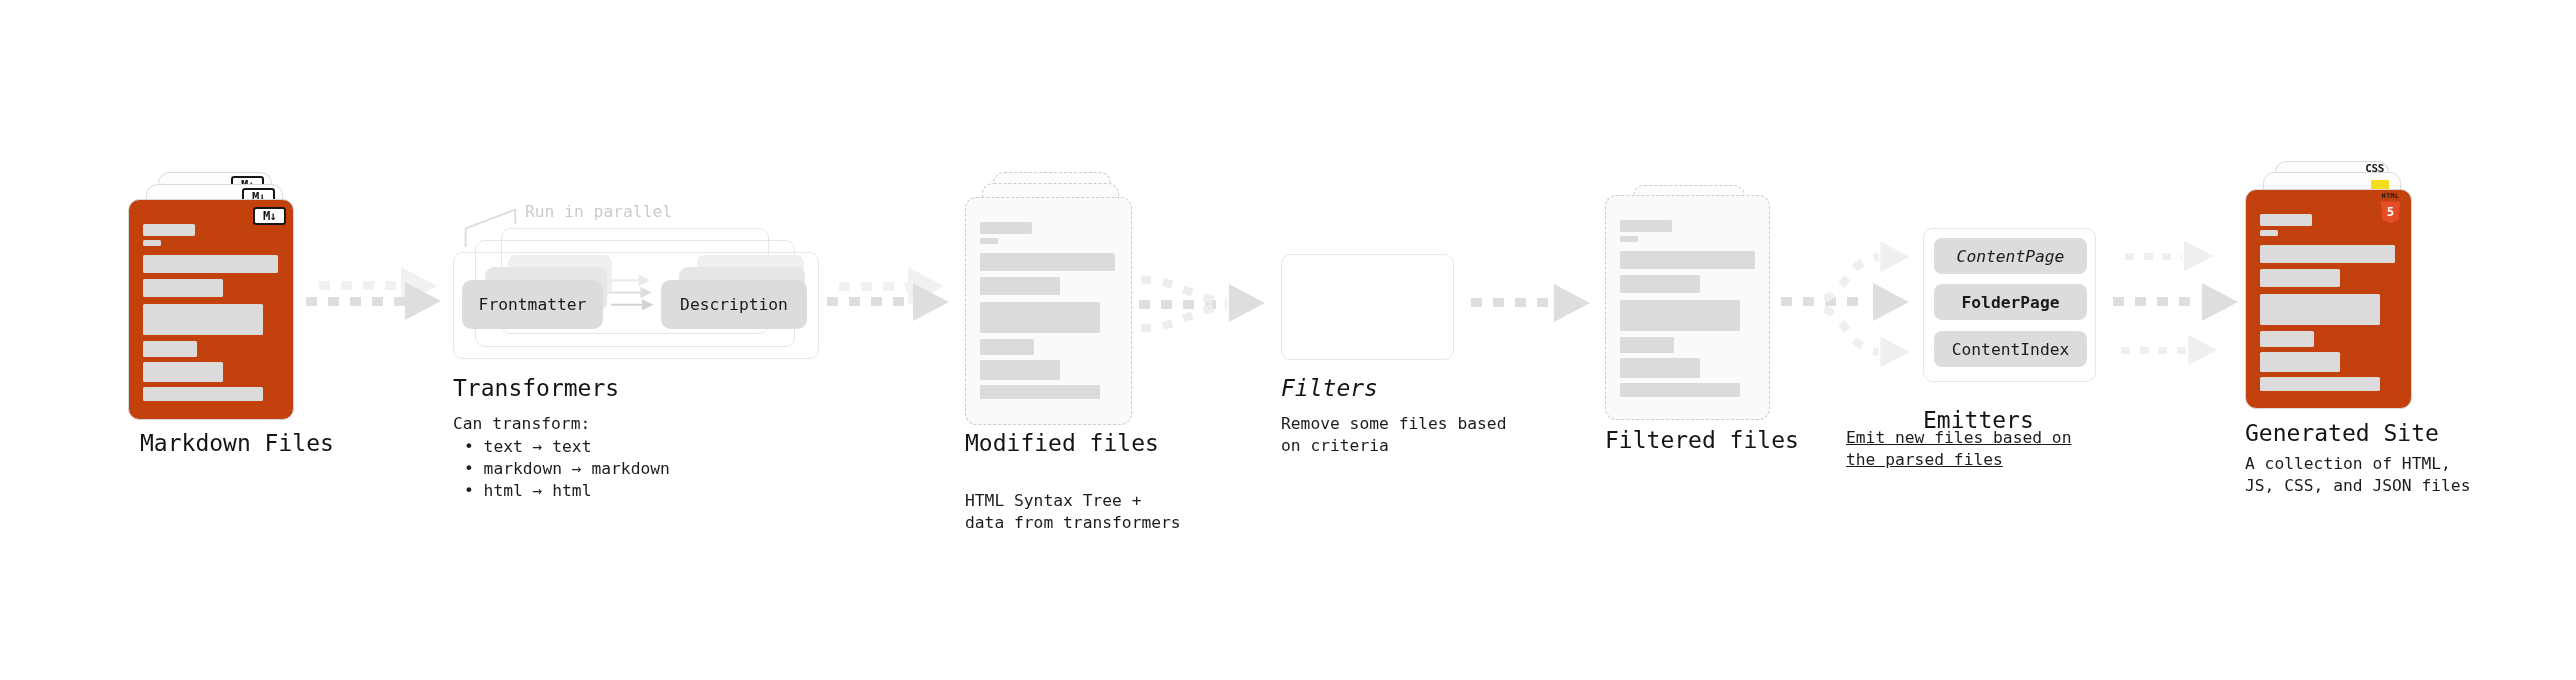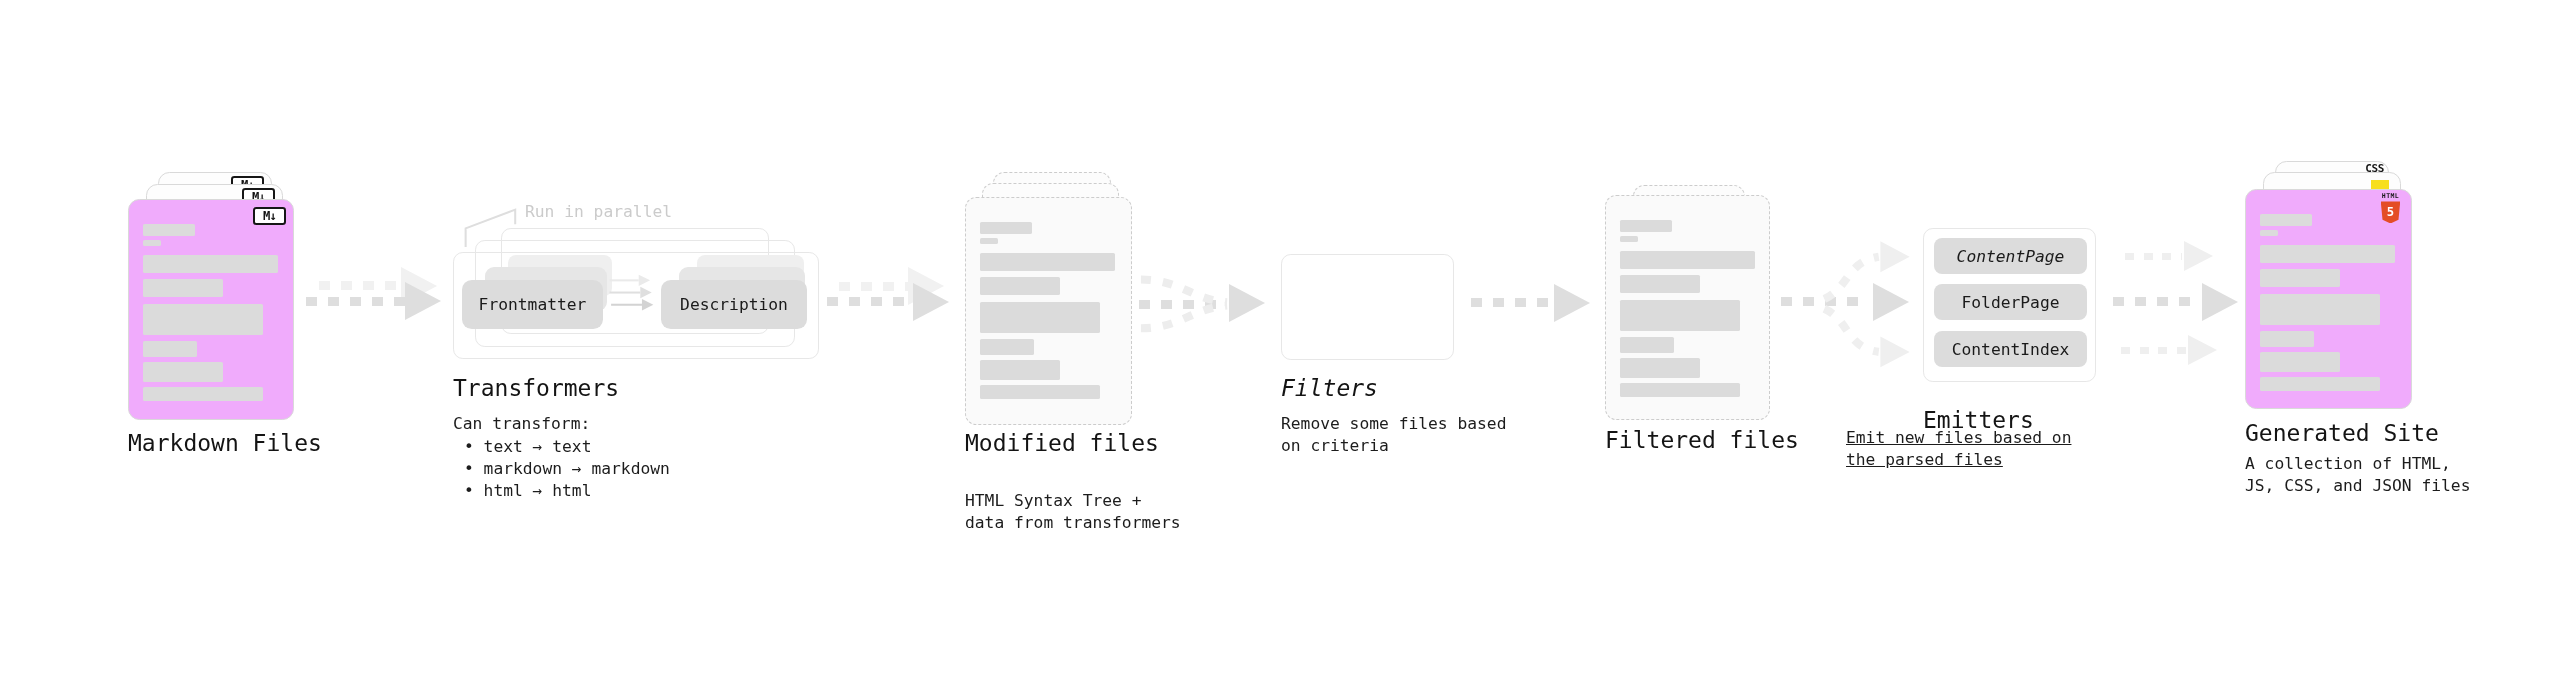--- a/index.html
+++ b/index.html
@@ -2,21 +2,21 @@
 <html style="font-size:13px"><head>
 <meta charset="utf-8">
 <style>
   html,body{margin:0;padding:0;background:#fff;}
   .canvas{
     position:relative;width:2576px;height:681px;background:#ffffff;overflow:hidden;
     font-family:"DejaVu Sans Mono","Liberation Mono",monospace;color:#161616;
   }
   .abs{position:absolute;}
   
-  .doc{position:absolute;background:#f0abfc;border:1.6px solid #d9d9d9;border-radius:11.4px;box-sizing:border-box;}
+  .doc{position:absolute;background:#c2410c;border:1.6px solid #d9d9d9;border-radius:11.4px;box-sizing:border-box;}
   .doc.solid-back{background:#fdfdfd;}
   .doc.dashed{border:1.6px dashed #cccccc;background:#fafafa;}
   .bars{position:absolute;left:14px;top:24.4px;}
   .bar{display:block;background:#dbdbdb;border-radius:1.6px;}
   .b1{width:52px;height:11.4px;margin-bottom:4.1px;}
   .b2{width:18px;height:5.7px;margin-bottom:9px;}
   .b3{width:135px;height:18px;margin-bottom:6.5px;}
   .b4{width:80px;height:18px;margin-bottom:6.5px;}
   .b5{width:120px;height:31px;margin-bottom:6.5px;}
   .b6{width:54px;height:16.3px;margin-bottom:4.9px;}
@@ -76,21 +76,21 @@
       <i class="bar b1"></i>
         <i class="bar b2"></i>
         <i class="bar b3"></i>
         <i class="bar b4"></i>
       <i class="bar b5"></i>
         <i class="bar b6"></i>
         <i class="bar b7"></i>
         <i class="bar b8"></i>
     </div>
   </div>
-  <div class="stage-label" style="left:128px;top:430px;">Markdown Files</div>
+  <div class="stage-label" style="left:140px;top:430px;">Markdown Files</div>
 
   <div class="dash arrow-ghost" style="left:319px;top:281px;width:81px;"></div>
   <div class="head arrow-ghost" style="left:401px;top:267px;"></div>
   <div class="dash arrow-main" style="left:306px;top:297px;width:99px;"></div>
   <div class="head arrow-main" style="left:405px;top:282px;"></div>
 
   <div class="note" style="left:525px;top:202px;">Run in parallel</div>
   <div class="frame" style="left:501px;top:228px;width:268px;height:106px;z-index:1;"></div>
   <div class="frame" style="left:475px;top:240px;width:320px;height:107px;z-index:1;"></div>
   <div class="frame" style="left:453px;top:252px;width:366px;height:107px;z-index:1;"></div>
@@ -158,21 +158,21 @@
         <i class="bar b8"></i>
     </div>
   </div>
   <div class="stage-label" style="left:1605px;top:427px;">Filtered files</div>
 
   <div class="dash arrow-main" style="left:1781px;top:297px;width:81px;"></div>
   <div class="head arrow-main" style="left:1873px;top:283px;"></div>
 
   <div class="frame filled" style="left:1923px;top:228px;width:173px;height:154px;"></div>
   <div class="node" style="left:1934px;top:238px;width:153px;height:36px;border-radius:8.1px;font-style:italic;">ContentPage</div>
-  <div class="node" style="left:1934px;top:284px;width:153px;height:36px;border-radius:8.1px;">FolderPage</div>
+  <div class="node" style="left:1934px;top:284px;width:153px;height:36px;border-radius:8.1px;font-weight:bold;">FolderPage</div>
   <div class="node" style="left:1934px;top:331px;width:153px;height:36px;border-radius:8.1px;">ContentIndex</div>
   <div class="stage-label" style="left:1923px;top:407px;">Emitters</div>
   <div class="subtitle" style="left:1846px;top:427px;text-decoration:underline;">Emit new files based on
 the parsed files</div>
 
   <div class="dash sm arrow-light" style="left:2125px;top:253px;width:57px;"></div>
   <div class="head sm arrow-light" style="left:2184px;top:241px;"></div>
   <div class="dash arrow-main" style="left:2113px;top:297px;width:88px;"></div>
   <div class="head arrow-main" style="left:2202px;top:283px;"></div>
   <div class="dash sm arrow-light" style="left:2121px;top:347px;width:65px;"></div>

